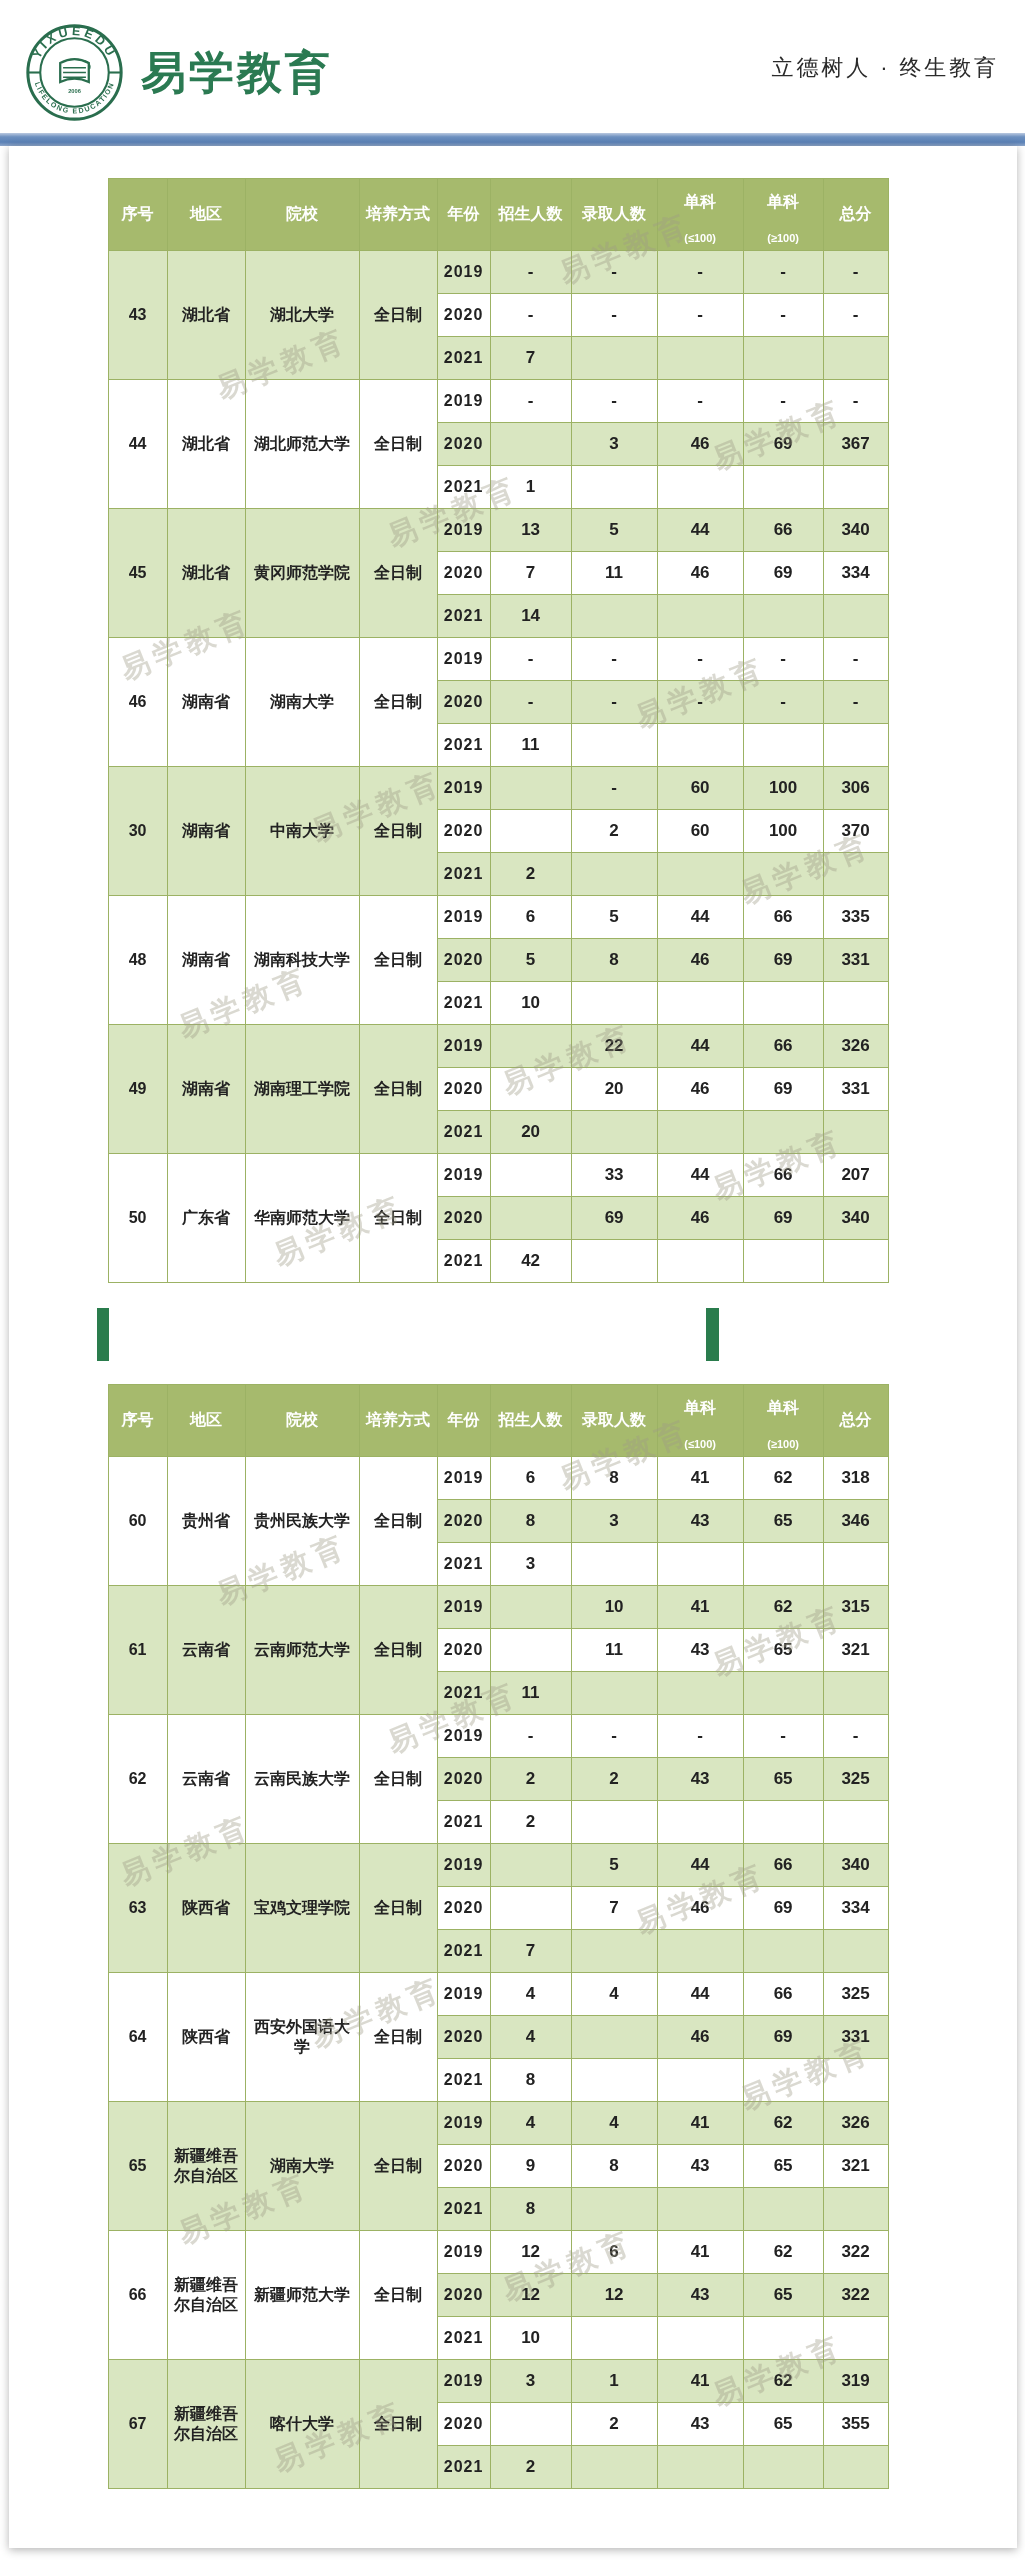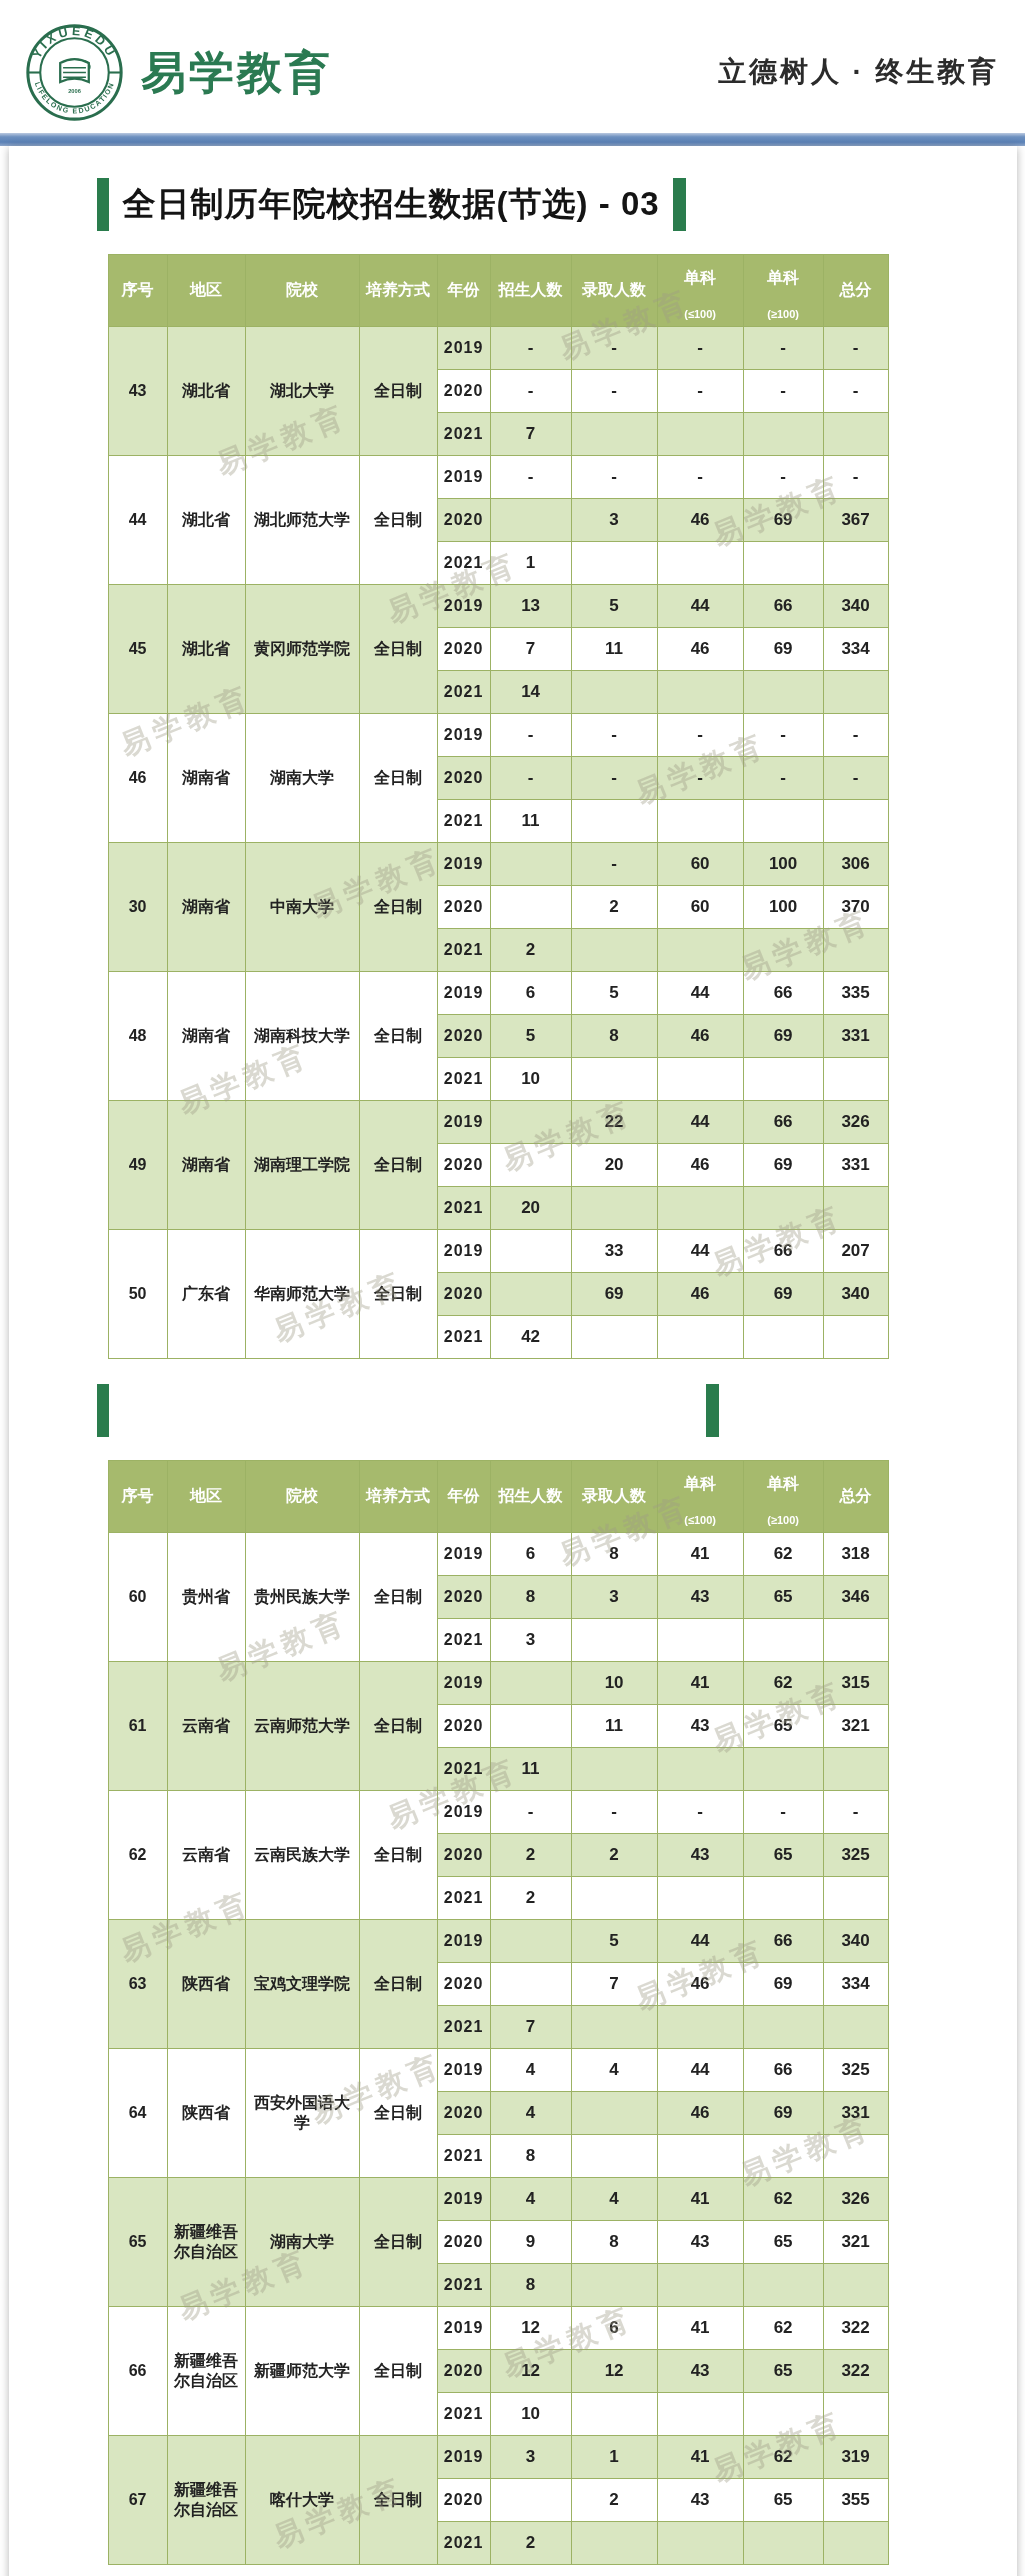--- a/index.html
+++ b/index.html
@@ -9,21 +9,21 @@
     font-family:"Liberation Sans","DejaVu Sans",sans-serif;
     -webkit-font-smoothing:antialiased;
   }
   .page{width:1026px;min-height:2576px;background:#fff;position:relative;overflow:hidden;}
 
   
   .site-header{height:133px;position:relative;background:#fff;}
   .logo-wrap{position:absolute;left:25px;top:23px;display:flex;align-items:center;}
   .seal{width:99px;height:99px;display:block;}
   .brand-name{margin-left:17px;font-size:45px;font-weight:700;color:#2b7a52;letter-spacing:2.9px;}
-  .tagline{position:absolute;right:27px;top:53px;font-size:28px;font-weight:700;color:#2b2b2b;letter-spacing:2.9px;}
+  .tagline{position:absolute;right:27px;top:53px;font-size:22px;font-weight:400;color:#2b2b2b;letter-spacing:2.9px;}
 
   .blue-bar{height:13.3px;background:linear-gradient(#bac9e0 0%,#6d90bf 30%,#5b82b7 70%,#8ea7cb 100%);}
 
   
   .card{
     margin:0 8.6px;
     background:#fff;
     box-shadow:0 1.9px 8.6px rgba(0,0,0,.30);
     padding:32px 0 23px;
     box-sizing:border-box;
@@ -100,25 +100,20 @@
       <div class="brand-name">易学教育</div>
     </div>
     <div class="tagline">立德树人 · 终生教育</div>
   </header>
 
   <div class="blue-bar"></div>
 
   <div class="card">
 
     <section class="table-section first">
-      <div class="title-row">
-        <span class="tbar"></span>
-        <h2 class="section-title">全日制历年院校招生数据(节选) - 03</h2>
-        <span class="tbar"></span>
-      </div>
       <div class="table-wrap">
           <table class="data-table">
             <colgroup>
               <col style="width: 59px;">
               <col style="width: 78px;">
               <col style="width: 114px;">
               <col style="width: 78px;">
               <col style="width: 53px;">
               <col style="width: 81px;">
               <col style="width: 86px;">

